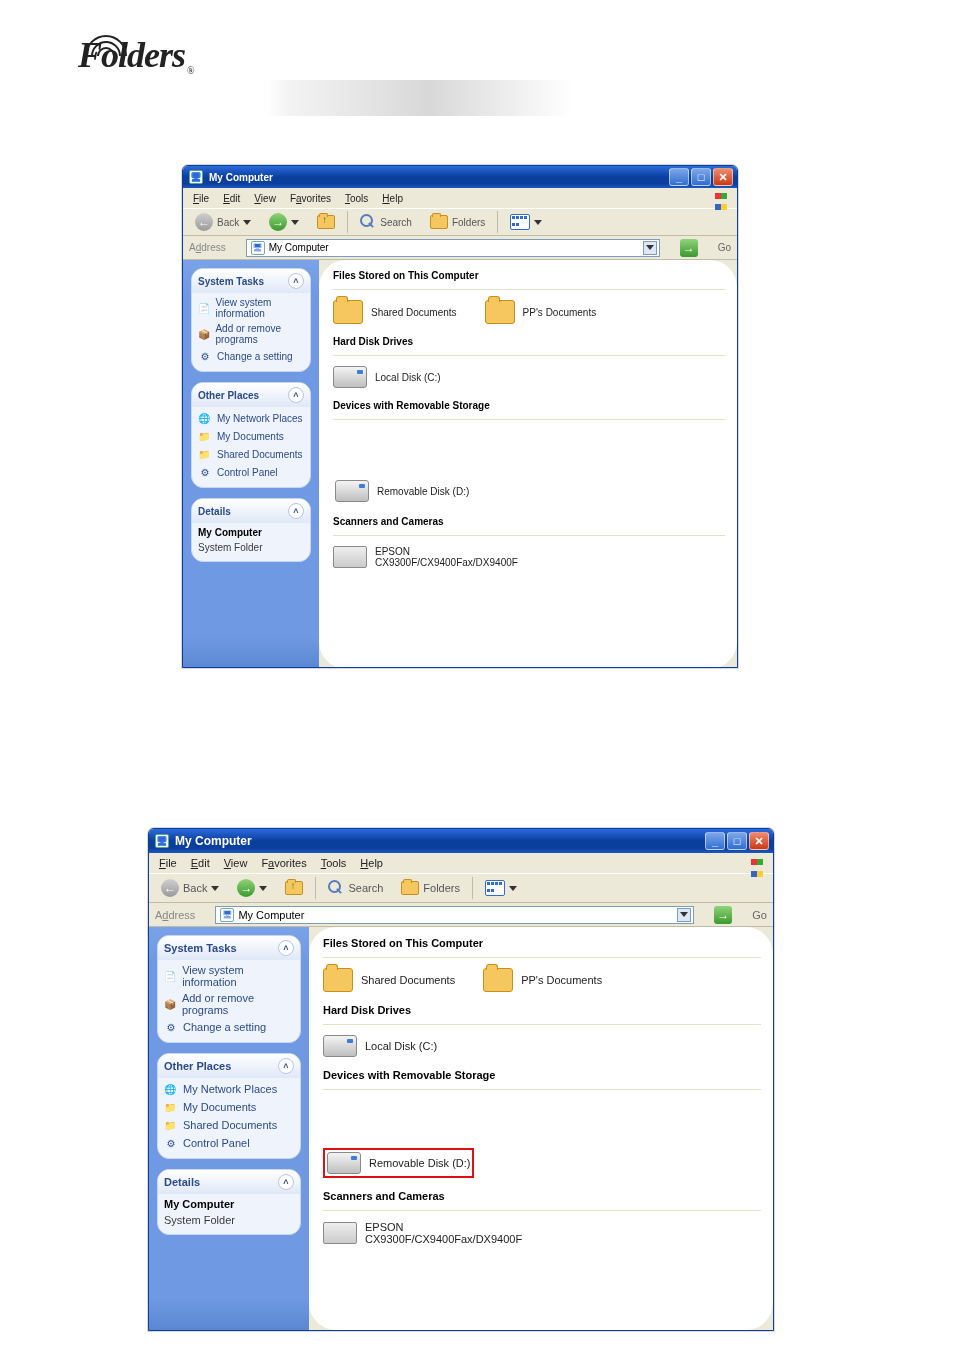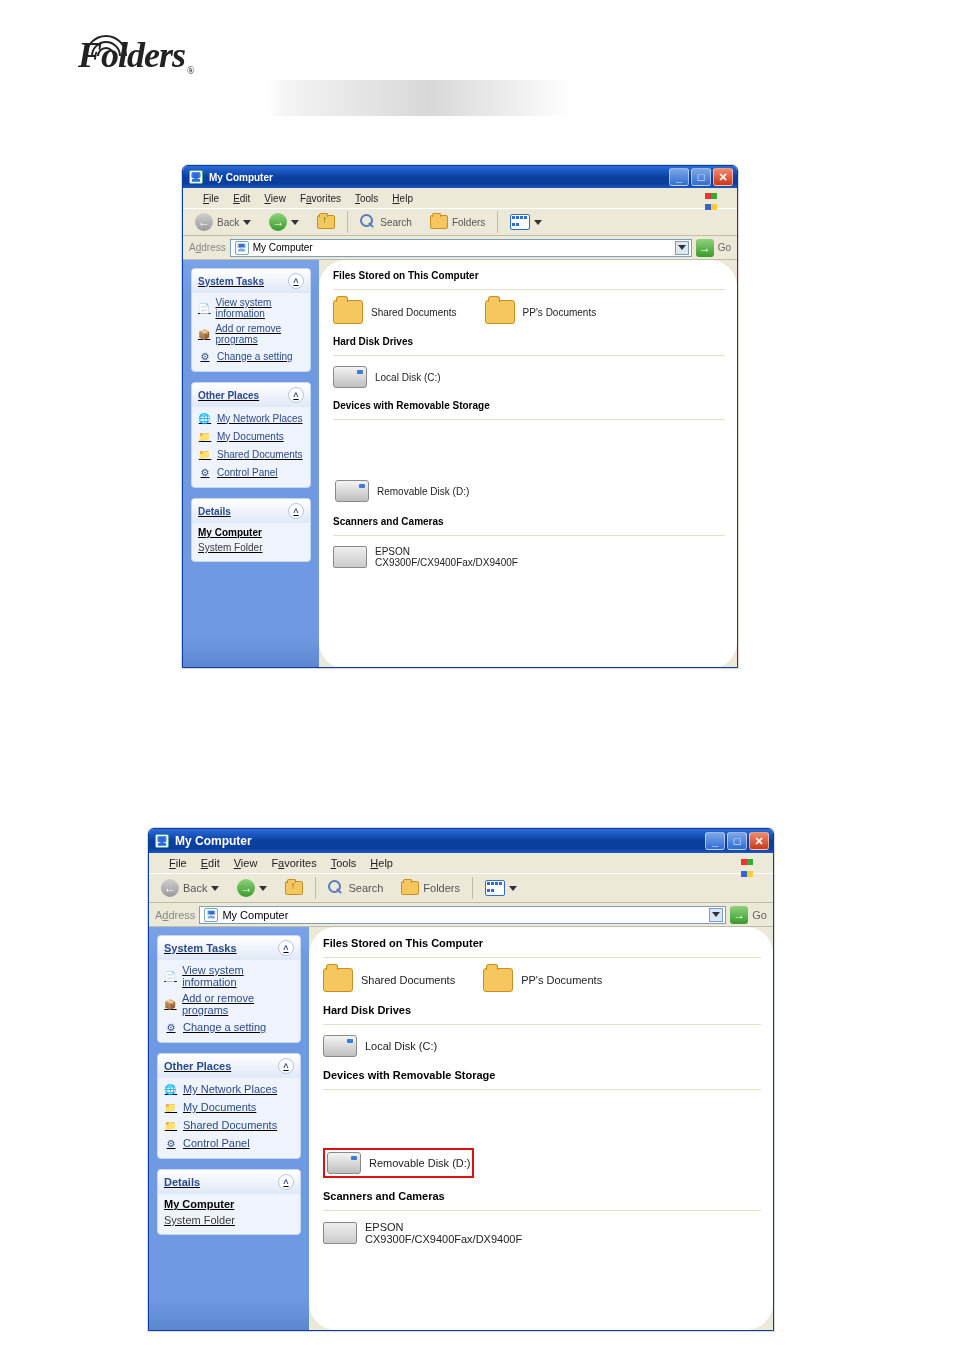--- a/index.html
+++ b/index.html
@@ -62,21 +62,21 @@
     font-size: 11px; font-weight: bold; cursor: pointer;
     border: 1px solid rgba(255,255,255,0.5);
   }
   .win-min { background: linear-gradient(#7ea7e8,#2f6dd2); color: #fff; }
   .win-max { background: linear-gradient(#7ea7e8,#2f6dd2); color: #fff; }
   .win-close{ background: linear-gradient(#f08a6d,#c83a18); color: #fff; }
 
   .menubar {
     height: 20px; background: #ece9d8;
     display: flex; align-items: center; gap: 2px;
-    padding: 0 14px;
+    padding: 0 4px;
     font-size: 11px; color: #222;
   }
   .menubar .spacer { flex: 1; }
   .menubar .flag {
     width: 18px; height: 16px;
     display: inline-block;
   }
   .menubar .flag span { display:inline-block; width:6px; height:6px; }
   .menu-item { padding: 1px 6px; cursor: pointer; }
   .menu-item u { text-decoration: underline; }
@@ -119,21 +119,21 @@
   }
   .icn-views {
     width:20px; height:16px; border:1px solid #2f6dd2; background:#fff; border-radius:2px;
     display:flex; flex-wrap:wrap; padding:1px; gap:1px;
   }
   .icn-views span{ width:3px; height:3px; background:#2f6dd2; }
   .tri-down { width:0;height:0;border-left:4px solid transparent;border-right:4px solid transparent;border-top:5px solid #333; display:inline-block; }
 
   .addrbar {
     height: 24px; background:#ece9d8; border-bottom:1px solid #c0bca6;
-    display:flex; align-items:center; gap:4px; padding:0 6px;
+    display:flex; align-items:center; gap:20px; padding:0 6px;
     font-size:11px; color:#666;
   }
   .addrbar .lbl { color:#888; }
   .addrbar .combo {
     flex:1; height:18px; background:#fff; border:1px solid #7f9db9;
     display:flex; align-items:center; gap:4px; padding:0 2px 0 4px;
     color:#000;
   }
   .addrbar .combo .ci {
     width:14px; height:14px; background:#fff; border:1px solid #7aa; border-radius:2px;
@@ -148,23 +148,22 @@
 
   .body-split { display:flex; height: calc(100% - 98px); }
   .taskpane {
     width: 146px;
     background: linear-gradient(#7aa2e8 0%, #6f9ae3 8%, #6f9ae3 92%, #5b86d1 100%);
     padding: 8px;
     display:flex; flex-direction:column; gap:10px;
     font-size:11px;
   }
   .tp-card {
-    background:#eff3fb; border-radius:4px; border:1px solid #c9d6ef;
+    background:#eff3fb; border-radius:12px; border:1px solid #c9d6ef;
     overflow:hidden;
-    text-decoration:underline;
   }
   .tp-head {
     display:flex; align-items:center; justify-content:space-between;
     padding:4px 6px; font-weight:bold; color:#2b4a8b;
     background:linear-gradient(#fff,#dfe8f7);
   }
   .tp-head .chev {
     width:16px;height:16px;border-radius:50%;background:#fff;border:1px solid #b6c6e4;
     display:flex;align-items:center;justify-content:center;color:#2b4a8b;font-size:9px;
   }

